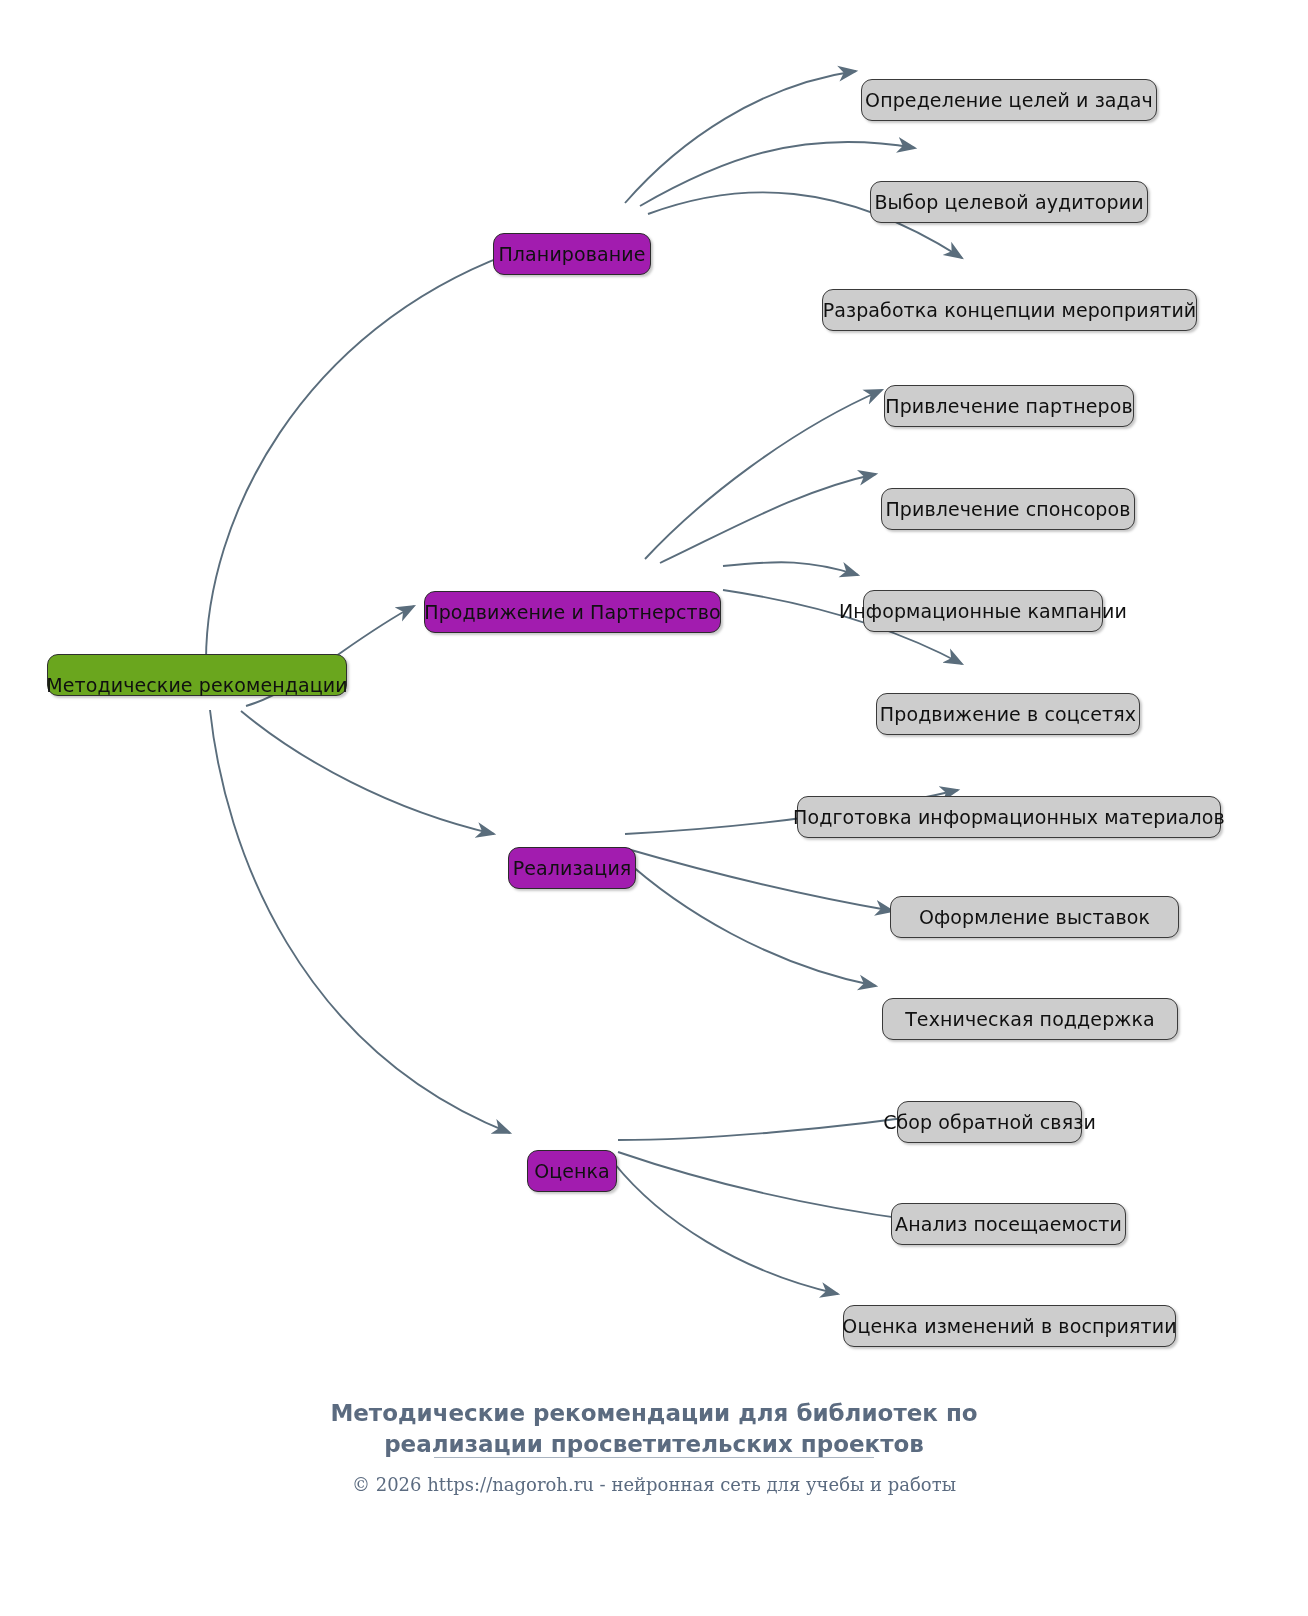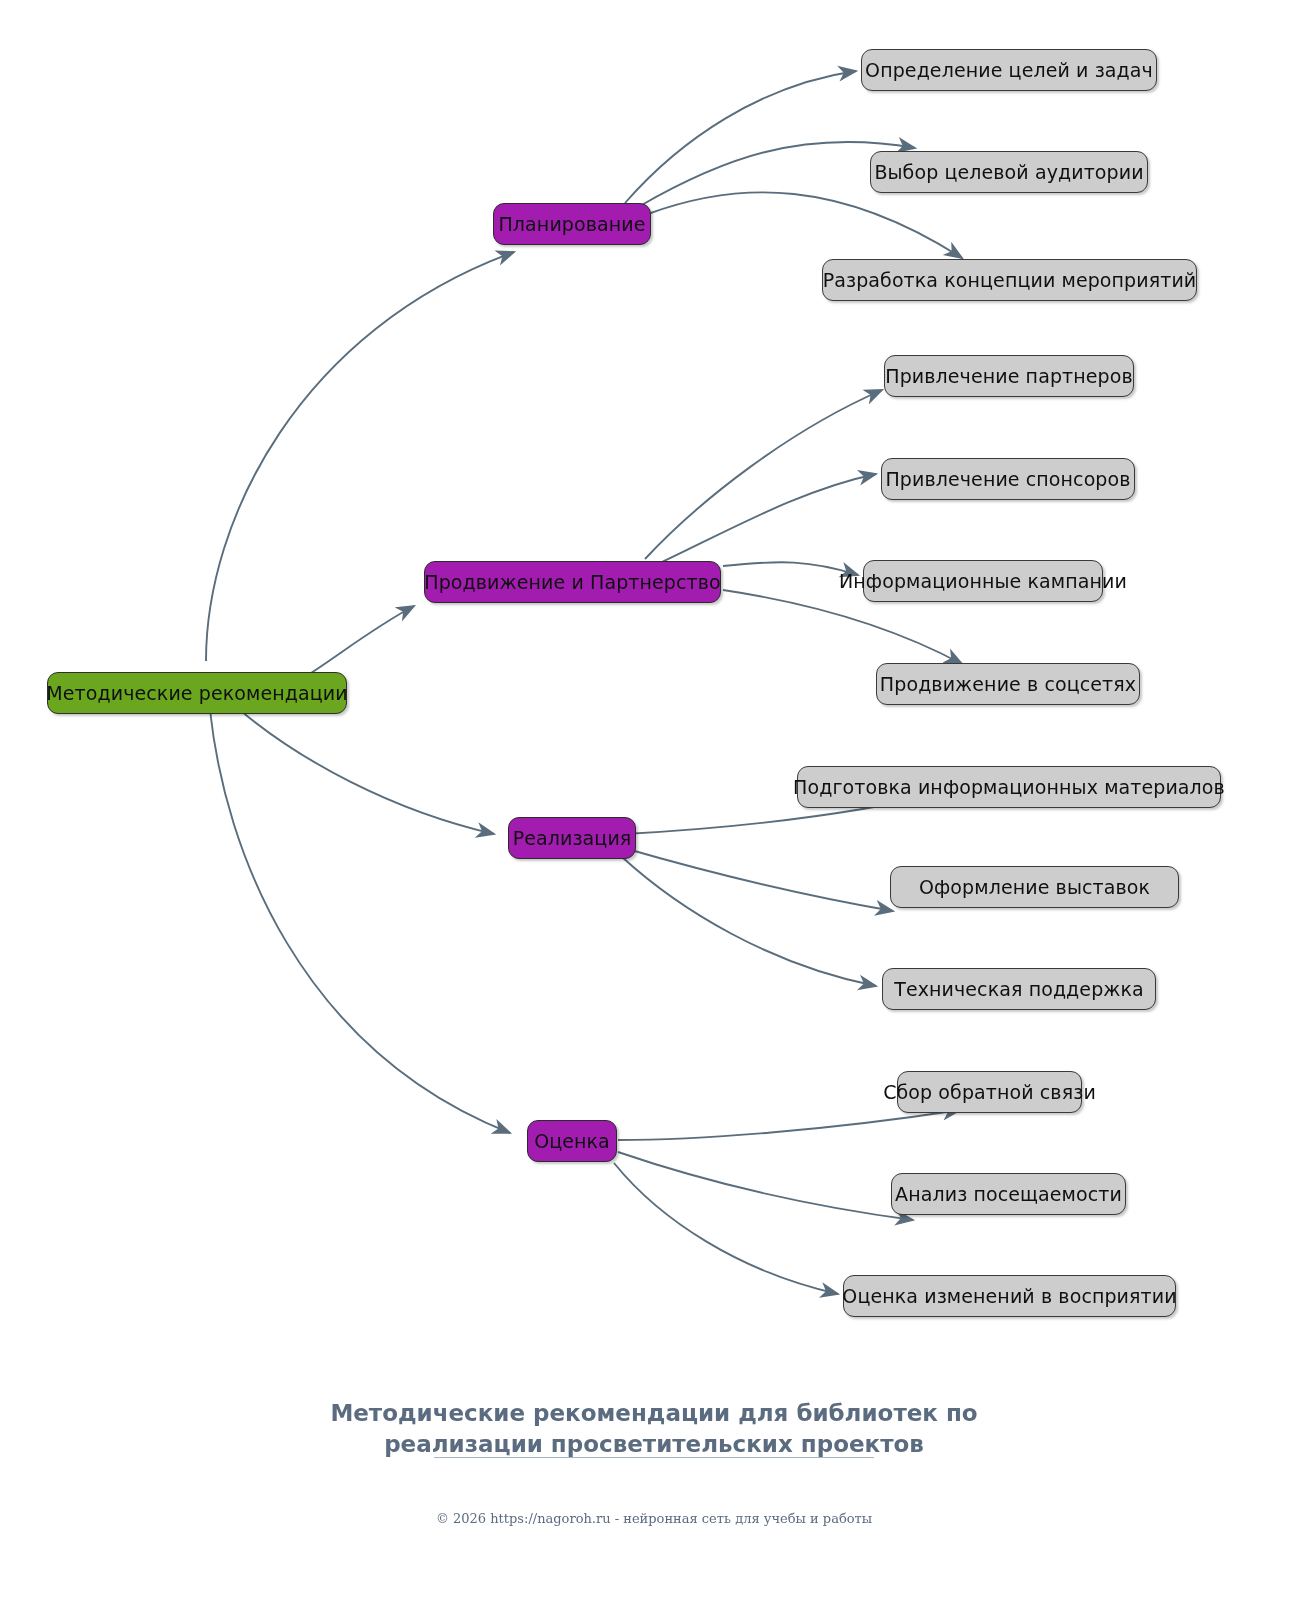--- a/index.html
+++ b/index.html
@@ -39,20 +39,21 @@
     white-space: nowrap;
     border-radius: 11px;
     font-size: 19px;
     line-height: 1;
     letter-spacing: 0.1px;
     color: #101010;
     padding: 0 14px;
     height: 42px;
     border: 1.6px solid #2b2b2b;
     box-shadow: 2px 2px 2.5px rgba(0,0,0,0.22);
+    margin-top: 30px;
   }
   .node-root {
     background: #6aa61e;
     border-color: #2f2f2f;
   }
   .node-branch {
     background: #a21caf;
     border-color: #2b2b2b;
   }
   .node-leaf {
@@ -75,24 +76,23 @@
   .footer-rule {
     position: absolute;
     left: 434px;
     top: 1457px;
     width: 440px;
     height: 1px;
     background: #a8b3c0;
   }
   .footer-copy {
     top: 1474px;
-    font-size: 13px;
+    font-size: 18px;
     color: #5b6b80;
     font-family: "DejaVu Serif", "Liberation Serif", serif;
-    margin-top: 37px;
   }
 </style>
 </head>
 <body>
 
 <div id="canvas">
 
   <svg id="edges" viewBox="0 0 1308 1616" xmlns="http://www.w3.org/2000/svg">
     <defs>
       <marker id="arw" markerWidth="11" markerHeight="9" refX="9.4" refY="4.5" orient="auto" markerUnits="strokeWidth">
@@ -118,21 +118,21 @@
       <path d="M625,834 C700,830 830,820 958,790"></path>
       <path d="M624,848 C700,870 800,895 893,911"></path>
       <path d="M622,857 C680,910 770,965 876,986"></path>
 
       <path d="M618,1140 C700,1140 830,1130 960,1110"></path>
       <path d="M618,1152 C700,1180 800,1205 913,1220"></path>
       <path d="M614,1163 C660,1220 740,1272 838,1294"></path>
     </g>
   </svg>
 
-  <div class="node node-root" style="left:47px; top:672px; width:300px;">
+  <div class="node node-root" style="left:47px; top:624px; width:300px;align-items:flex-end;">
     <span>Методические рекомендации</span>
   </div>
 
   <div class="node node-branch" style="left:493px; top:203px; width:158px;">
     <span>Планирование</span>
   </div>
   <div class="node node-leaf" style="left:861px; top:49px; width:296px;">
     <span>Определение целей и задач</span>
   </div>
   <div class="node node-leaf" style="left:870px; top:151px; width:278px;">
@@ -160,21 +160,21 @@
 
   <div class="node node-branch" style="left:508px; top:817px; width:128px;">
     <span>Реализация</span>
   </div>
   <div class="node node-leaf" style="left:797px; top:766px; width:424px;">
     <span>Подготовка информационных материалов</span>
   </div>
   <div class="node node-leaf" style="left:890px; top:866px; width:289px;">
     <span>Оформление выставок</span>
   </div>
-  <div class="node node-leaf" style="left:882px; top:968px; width:274px;">
+  <div class="node node-leaf" style="left:882px; top:968px; width:296px;">
     <span>Техническая поддержка</span>
   </div>
 
   <div class="node node-branch" style="left:527px; top:1120px; width:90px;">
     <span>Оценка</span>
   </div>
   <div class="node node-leaf" style="left:897px; top:1071px; width:185px;">
     <span>Сбор обратной связи</span>
   </div>
   <div class="node node-leaf" style="left:891px; top:1173px; width:235px;">

